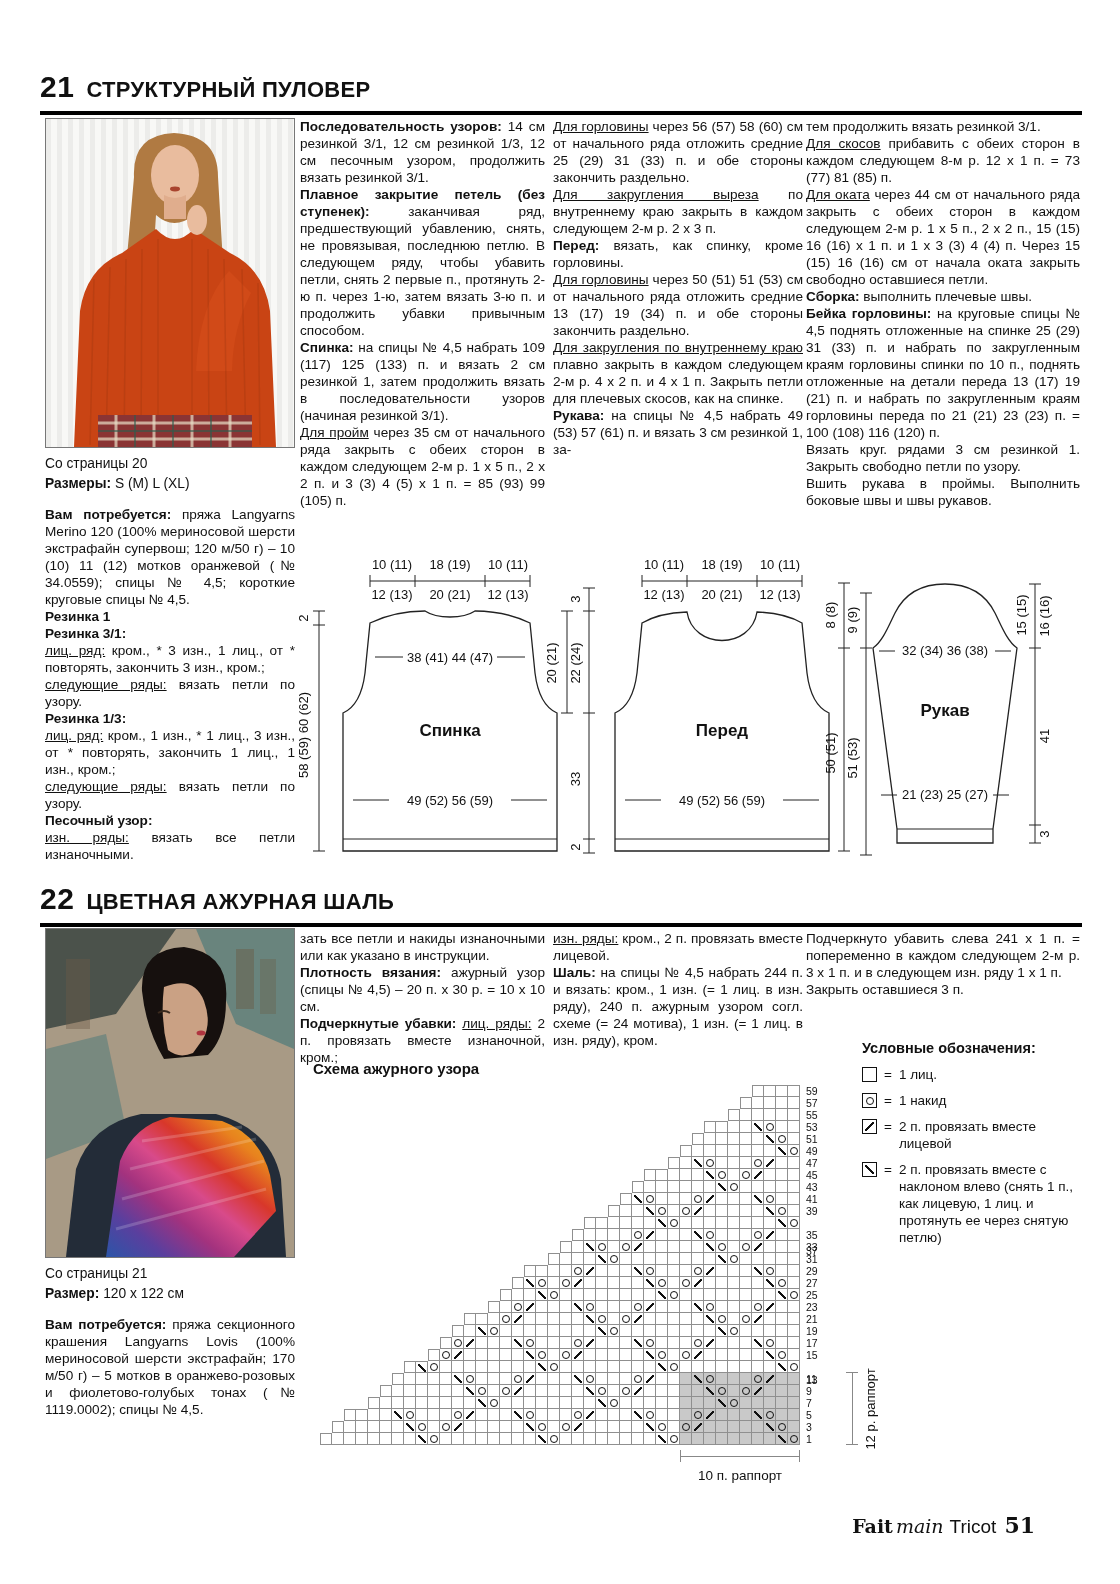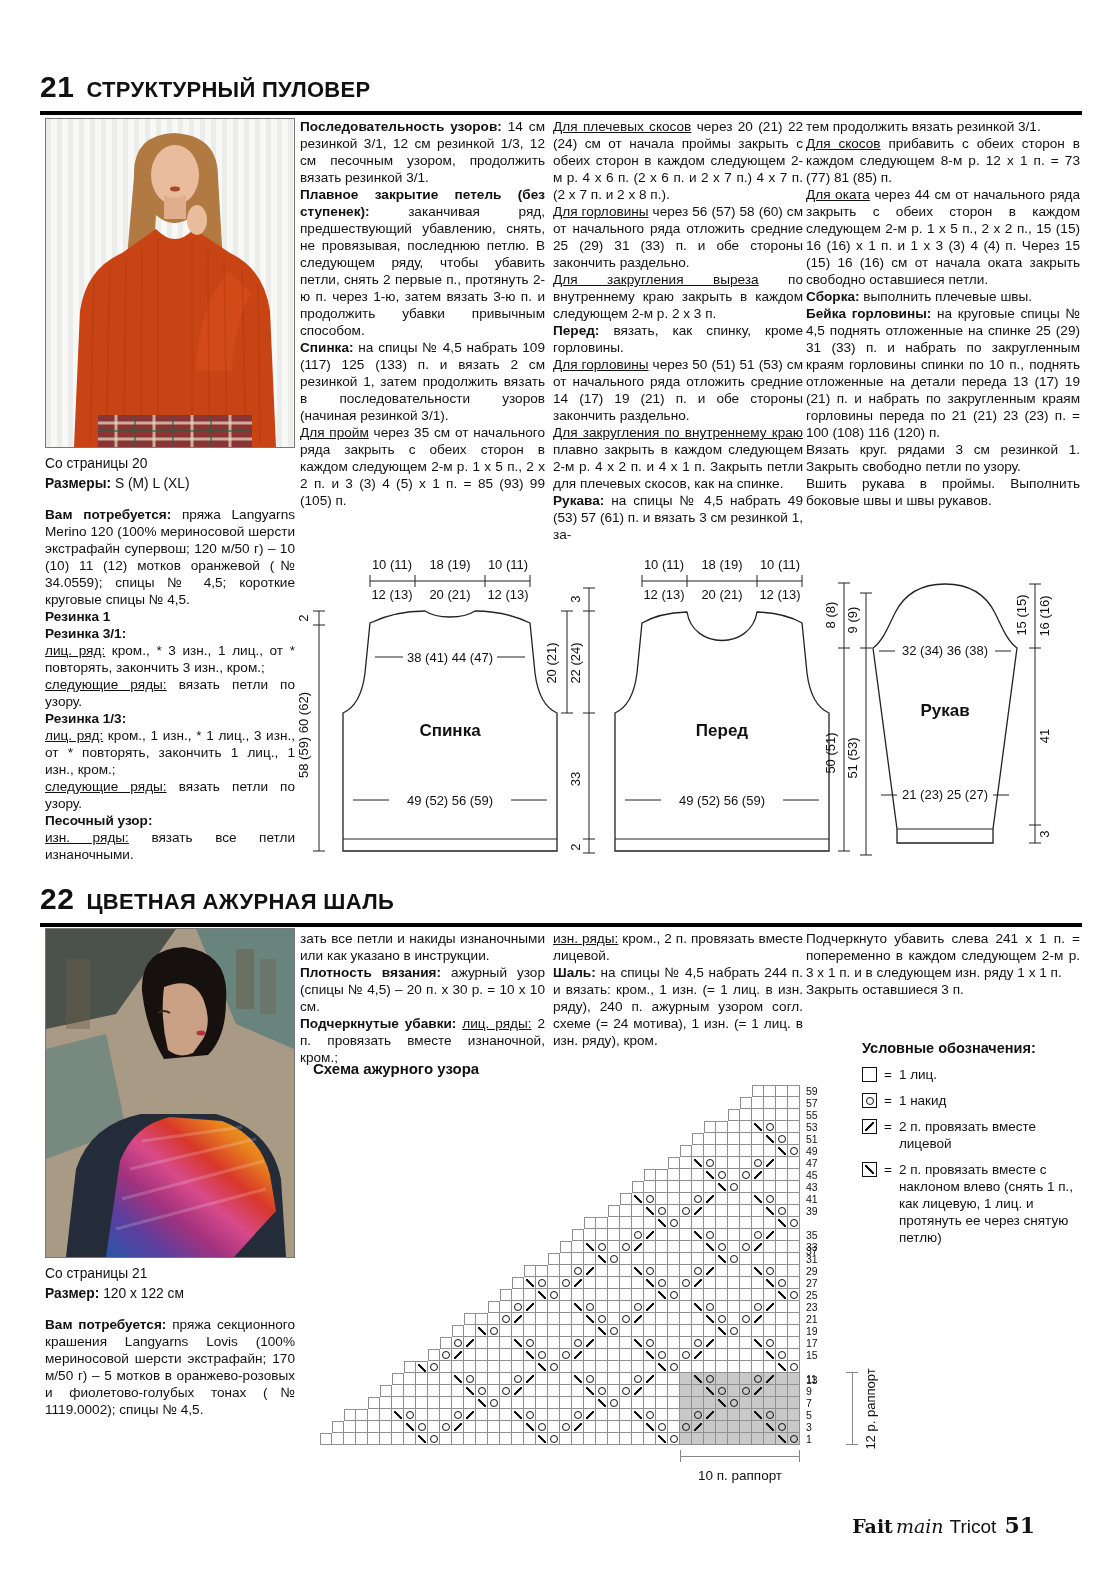--- a/index.html
+++ b/index.html
@@ -139,25 +139,24 @@
       <p class="para"><span class="b">Песочный узор:</span></p>
       <p class="para"><span class="u">изн. ряды:</span><span> вязать все петли изнаночными.</span></p>
     </div>
   <div class="col" id="s21c2">
       <p class="para"><span class="b">Последовательность узоров:</span><span> 14 см резинкой 3/1, 12 см резинкой 1/3, 12 см песочным узором, продолжить вязать резинкой 3/1.</span></p>
       <p class="para"><span class="b">Плавное закрытие петель (без ступенек):</span><span> заканчивая ряд, предшествующий убавлению, снять, не провязывая, последнюю петлю. В следующем ряду, чтобы убавить петли, снять 2 первые п., протянуть 2-ю п. через 1-ю, затем вязать 3-ю п. и продолжить убавки привычным способом.</span></p>
       <p class="para"><span class="b">Спинка:</span><span> на спицы № 4,5 набрать 109 (117) 125 (133) п. и вязать 2 см резинкой 1, затем продолжить вязать в последовательности узоров (начиная резинкой 3/1).</span></p>
       <p class="para"><span class="u">Для пройм</span><span> через 35 см от начального ряда закрыть с обеих сторон в каждом следующем 2-м р. 1 х 5 п., 2 х 2 п. и 3 (3) 4 (5) х 1 п. = 85 (93) 99 (105) п.</span></p>
     </div>
   <div class="col" id="s21c3">
-      <p class="para"><span class="u">Для плечевых скосов</span><span> через 20 (21) 22 (24) см от начала проймы закрыть с обеих сторон в каждом следующем 2-м р. 4 х 6 п. (2 х 6 п. и 2 х 7 п.) 4 х 7 п. (2 х 7 п. и 2 х 8 п.).</span></p>
       <p class="para"><span class="u">Для горловины</span><span> через 56 (57) 58 (60) см от начального ряда отложить средние 25 (29) 31 (33) п. и обе стороны закончить раздельно.</span></p>
       <p class="para"><span class="u">Для закругления выреза</span><span> по внутреннему краю закрыть в каждом следующем 2-м р. 2 х 3 п.</span></p>
       <p class="para"><span class="b">Перед:</span><span> вязать, как спинку, кроме горловины.</span></p>
-      <p class="para"><span class="u">Для горловины</span><span> через 50 (51) 51 (53) см от начального ряда отложить средние 14 (17) 19 (21) п. и обе стороны закончить раздельно.</span></p>
+      <p class="para"><span class="u">Для горловины</span><span> через 50 (51) 51 (53) см от начального ряда отложить средние 13 (17) 19 (34) п. и обе стороны закончить раздельно.</span></p>
       <p class="para"><span class="u">Для закругления по внутреннему краю</span><span> плавно закрыть в каждом следующем 2-м р. 4 х 2 п. и 4 х 1 п. Закрыть петли для плечевых скосов, как на спинке.</span></p>
       <p class="para"><span class="b">Рукава:</span><span> на спицы № 4,5 набрать 49 (53) 57 (61) п. и вязать 3 см резинкой 1, за-</span></p>
     </div>
   <div class="col" id="s21c4">
       <p class="para"><span>тем продолжить вязать резинкой 3/1.</span></p>
       <p class="para"><span class="u">Для скосов</span><span> прибавить с обеих сторон в каждом следующем 8-м р. 12 х 1 п. = 73 (77) 81 (85) п.</span></p>
       <p class="para"><span class="u">Для оката</span><span> через 44 см от начального ряда закрыть с обеих сторон в каждом следующем 2-м р. 1 х 5 п., 2 х 2 п., 15 (15) 16 (16) х 1 п. и 1 х 3 (3) 4 (4) п. Через 15 (15) 16 (16) см от начала оката закрыть свободно оставшиеся петли.</span></p>
       <p class="para"><span class="b">Сборка:</span><span> выполнить плечевые швы.</span></p>
       <p class="para"><span class="b">Бейка горловины:</span><span> на круговые спицы № 4,5 поднять отложенные на спинке 25 (29) 31 (33) п. и набрать по закругленным краям горловины спинки по 10 п., поднять отложенные на детали переда 13 (17) 19 (21) п. и набрать по закругленным краям горловины переда по 21 (21) 23 (23) п. = 100 (108) 116 (120) п.</span></p>
       <p class="para"><span>Вязать круг. рядами 3 см резинкой 1. Закрыть свободно петли по узору.</span></p>

